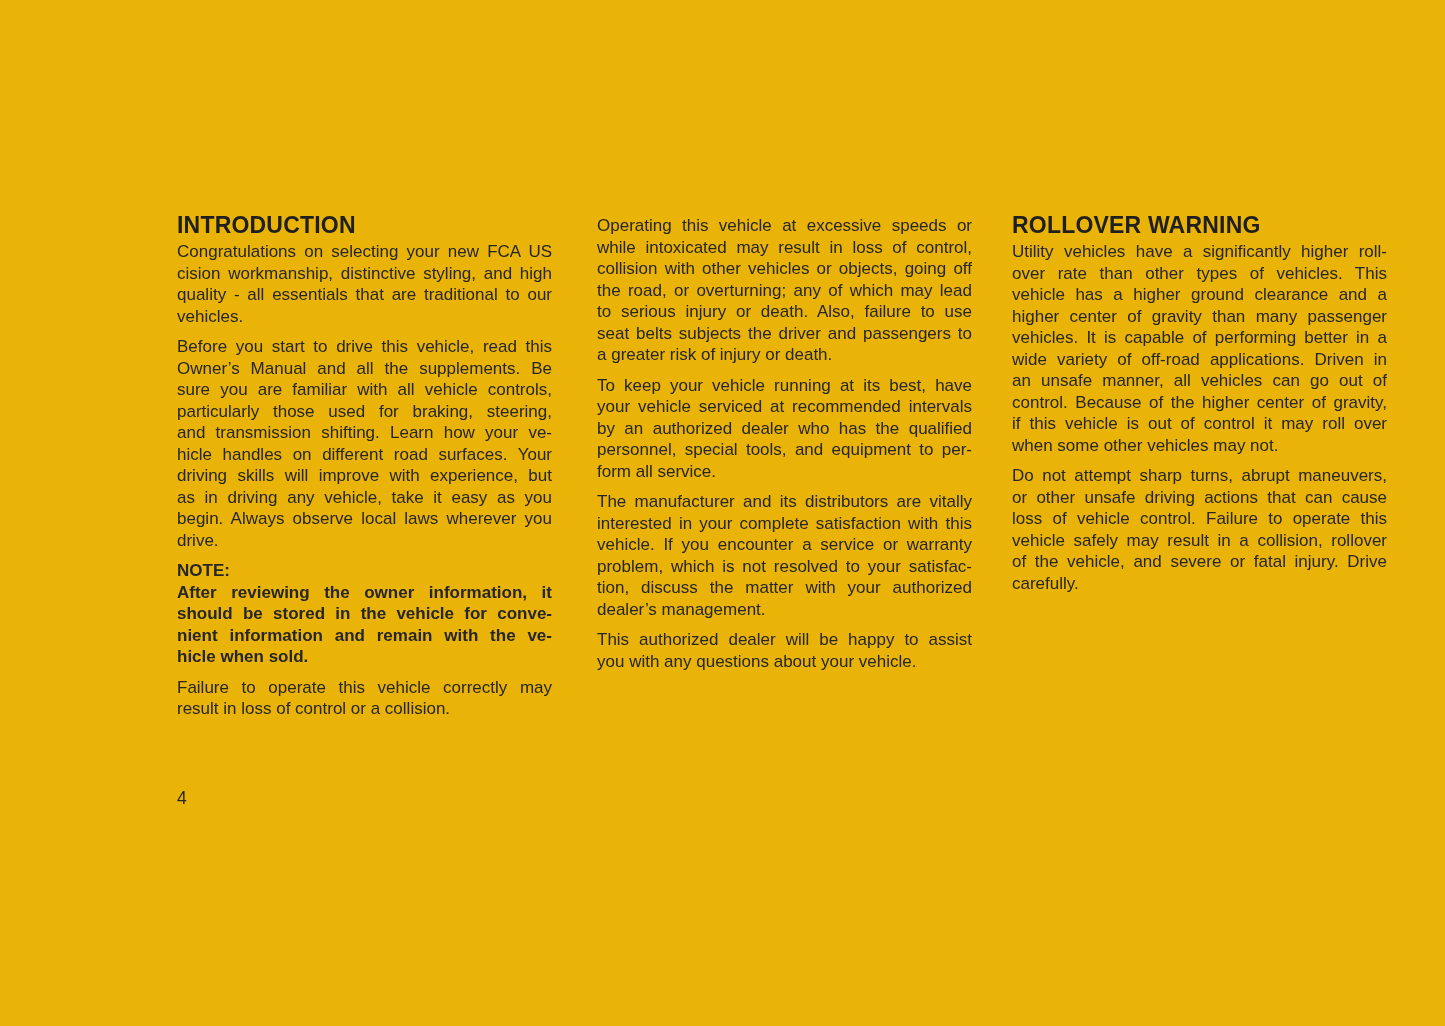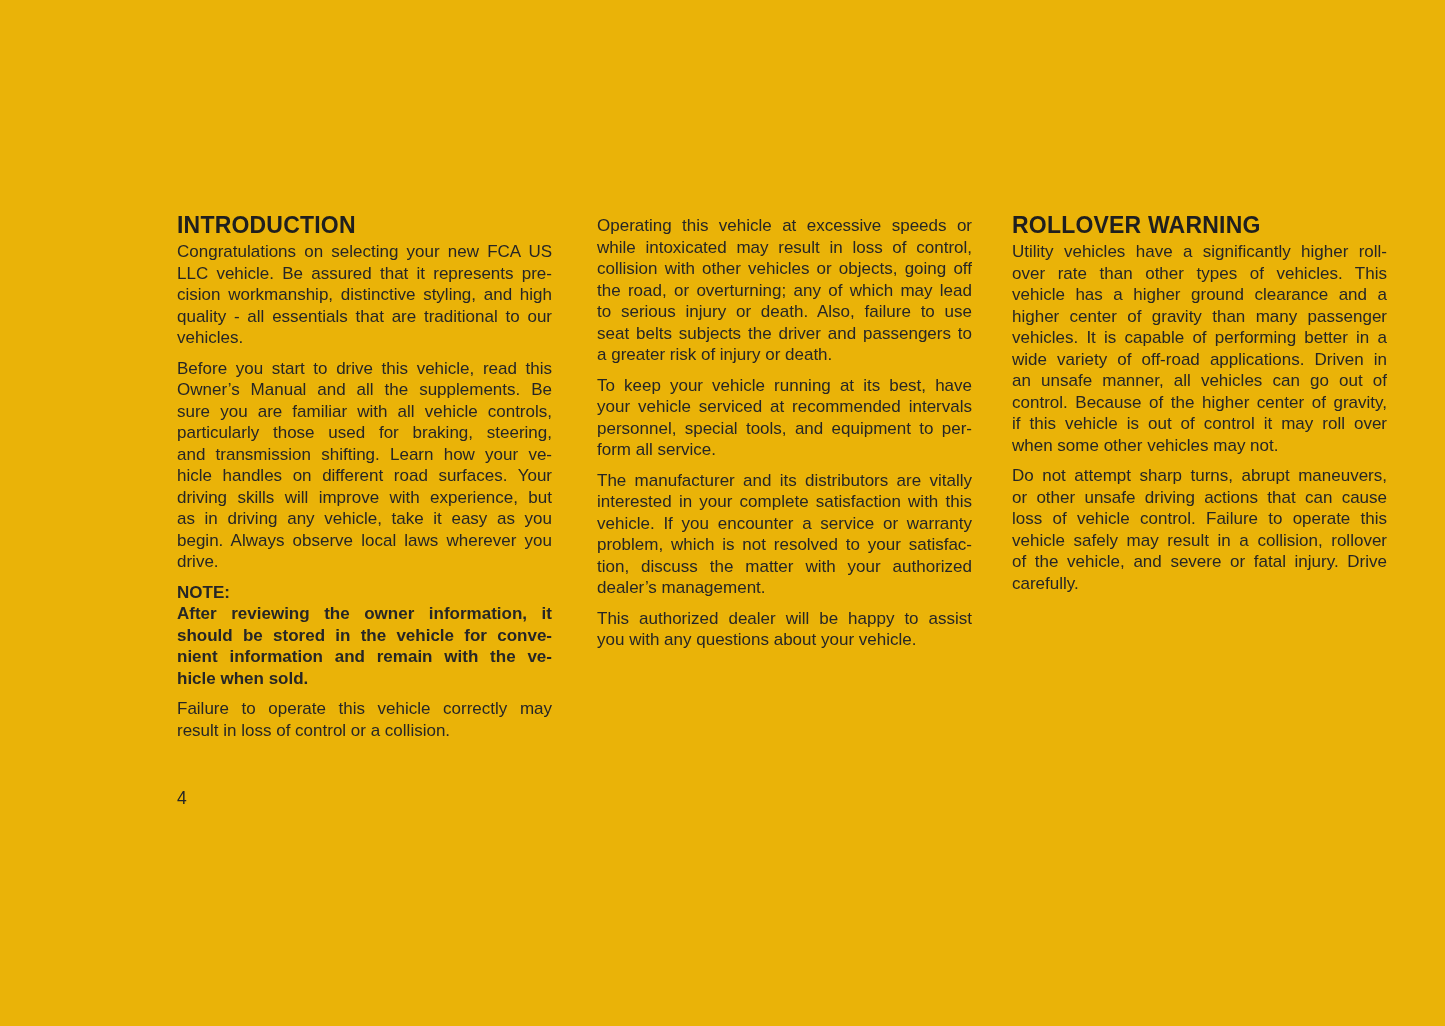--- a/index.html
+++ b/index.html
@@ -63,21 +63,20 @@
 </head>
 <body>
 
 <div class="page">
 
   <div class="text-column col-1">
     <h2 class="col-heading">INTRODUCTION</h2>
     <div>
         <div class="para">
           <div class="line">Congratulations on selecting your new FCA US</div>
-          <div class="line">LLC vehicle. Be assured that it represents pre-</div>
           <div class="line">cision workmanship, distinctive styling, and high</div>
           <div class="line">quality - all essentials that are traditional to our</div>
           <div class="line para-end">vehicles.</div>
         </div>
         <div class="para">
           <div class="line">Before you start to drive this vehicle, read this</div>
           <div class="line">Owner’s Manual and all the supplements. Be</div>
           <div class="line">sure you are familiar with all vehicle controls,</div>
           <div class="line">particularly those used for braking, steering,</div>
           <div class="line">and transmission shifting. Learn how your ve-</div>
@@ -109,20 +108,21 @@
           <div class="line">while intoxicated may result in loss of control,</div>
           <div class="line">collision with other vehicles or objects, going off</div>
           <div class="line">the road, or overturning; any of which may lead</div>
           <div class="line">to serious injury or death. Also, failure to use</div>
           <div class="line">seat belts subjects the driver and passengers to</div>
           <div class="line para-end">a greater risk of injury or death.</div>
         </div>
         <div class="para">
           <div class="line">To keep your vehicle running at its best, have</div>
           <div class="line">your vehicle serviced at recommended intervals</div>
+          <div class="line">by an authorized dealer who has the qualified</div>
           <div class="line">personnel, special tools, and equipment to per-</div>
           <div class="line para-end">form all service.</div>
         </div>
         <div class="para">
           <div class="line">The manufacturer and its distributors are vitally</div>
           <div class="line">interested in your complete satisfaction with this</div>
           <div class="line">vehicle. If you encounter a service or warranty</div>
           <div class="line">problem, which is not resolved to your satisfac-</div>
           <div class="line">tion, discuss the matter with your authorized</div>
           <div class="line para-end">dealer’s management.</div>

